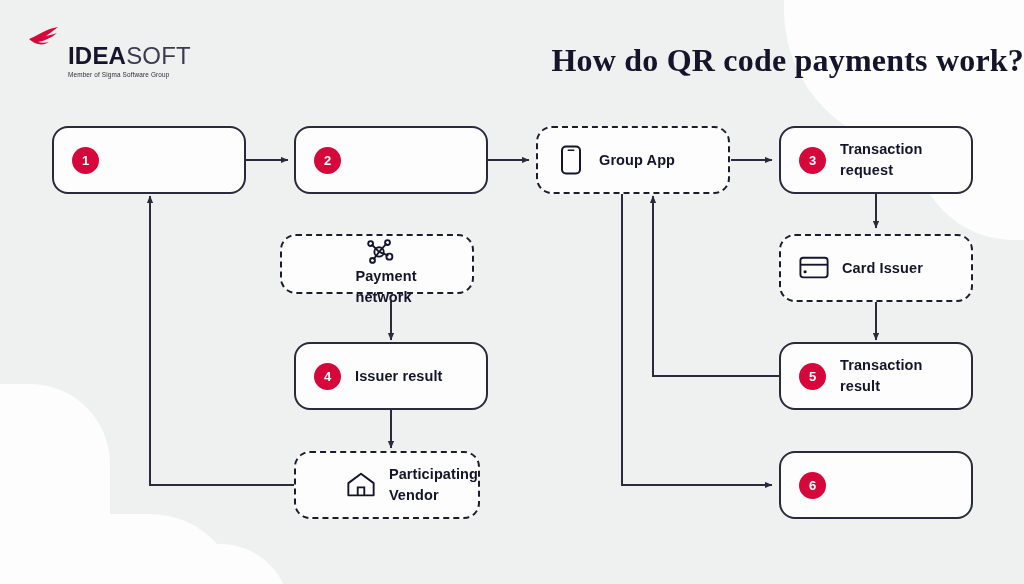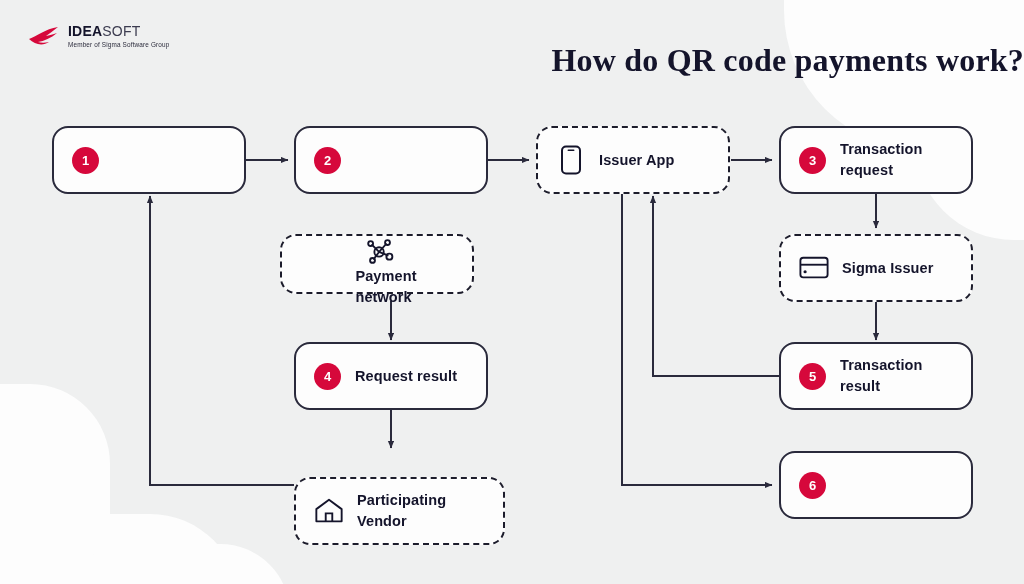--- a/index.html
+++ b/index.html
@@ -44,22 +44,23 @@
   }
 
   
   #logo {
     position: absolute; left: 27px; top: 24px;
     display: flex; align-items: flex-start; gap: 7px;
   }
   #logo-mark { margin-top: 2px; }
   #logo-text-wrap { display: flex; flex-direction: column; line-height: 1; }
   #logo-wordmark {
-    font-size: 14px; letter-spacing: .2px;
+    font-size: 24px; letter-spacing: .2px;
     font-family: "Liberation Sans", sans-serif;
+    margin-top: 20px;
   }
   #logo-idea { font-weight: 700; color: #14142b; }
   #logo-soft { font-weight: 400; color: #3b3b4f; }
   #logo-tagline {
     font-size: 6.4px; color: #2c2c3c; margin-top: 4px;
     letter-spacing: .15px;
   }
 
   
   #title {
@@ -178,21 +179,21 @@
     <span class="badge">2</span>
   </div>
 
   <div class="node dashed" style="left:536px; top:126px; width:194px; height:68px;">
     <span class="node-icon">
       <svg width="22" height="30" viewBox="0 0 22 30">
         <rect x="2" y="1.5" width="18" height="27" rx="4" fill="none" stroke="#14142b" stroke-width="2"></rect>
         <rect x="7.5" y="4.4" width="7" height="1.6" rx="0.8" fill="#14142b"></rect>
       </svg>
     </span>
-    <span class="node-label">Issuer App</span>
+    <span class="node-label">Group App</span>
   </div>
 
   <div class="node solid" style="left:779px; top:126px; width:194px; height:68px;">
     <span class="badge">3</span>
     <span class="node-label">Transaction<br>request</span>
   </div>
 
   <div class="node dashed" style="left:280px; top:234px; width:194px; height:60px;flex-direction:column;">
     <span class="node-icon">
       <svg width="32" height="32" viewBox="0 0 32 32">
@@ -213,34 +214,34 @@
   </div>
 
   <div class="node dashed" style="left:779px; top:234px; width:194px; height:68px;">
     <span class="node-icon">
       <svg width="32" height="26" viewBox="0 0 32 26">
         <rect x="1.5" y="2" width="29" height="21" rx="3" fill="none" stroke="#14142b" stroke-width="2"></rect>
         <line x1="1.5" y1="9.5" x2="30.5" y2="9.5" stroke="#14142b" stroke-width="2"></line>
         <circle cx="6.5" cy="17" r="1.7" fill="#14142b"></circle>
       </svg>
     </span>
-    <span class="node-label">Sigma Issuer</span>
+    <span class="node-label">Card Issuer</span>
   </div>
 
   <div class="node solid" style="left:294px; top:342px; width:194px; height:68px;">
     <span class="badge">4</span>
-    <span class="node-label">Request result</span>
+    <span class="node-label">Issuer result</span>
   </div>
 
   <div class="node solid" style="left:779px; top:342px; width:194px; height:68px;">
     <span class="badge">5</span>
     <span class="node-label">Transaction<br>result</span>
   </div>
 
-  <div class="node dashed" style="left:294px; top:477px; width:211px; height:68px;">
+  <div class="node dashed" style="left:294px; top:451px; width:186px; height:68px;justify-content:flex-end;">
     <span class="node-icon">
       <svg width="32" height="28" viewBox="0 0 32 28">
         <path d="M2.5 12 L16 2 L29.5 12 L29.5 25 L2.5 25 Z" fill="none" stroke="#14142b" stroke-width="2" stroke-linejoin="round"></path>
         <path d="M12.5 25 L12.5 16.5 L19.5 16.5 L19.5 25" fill="none" stroke="#14142b" stroke-width="2"></path>
       </svg>
     </span>
     <span class="node-label">Participating<br>Vendor</span>
   </div>
 
   <div class="node solid" style="left:779px; top:451px; width:194px; height:68px;">

